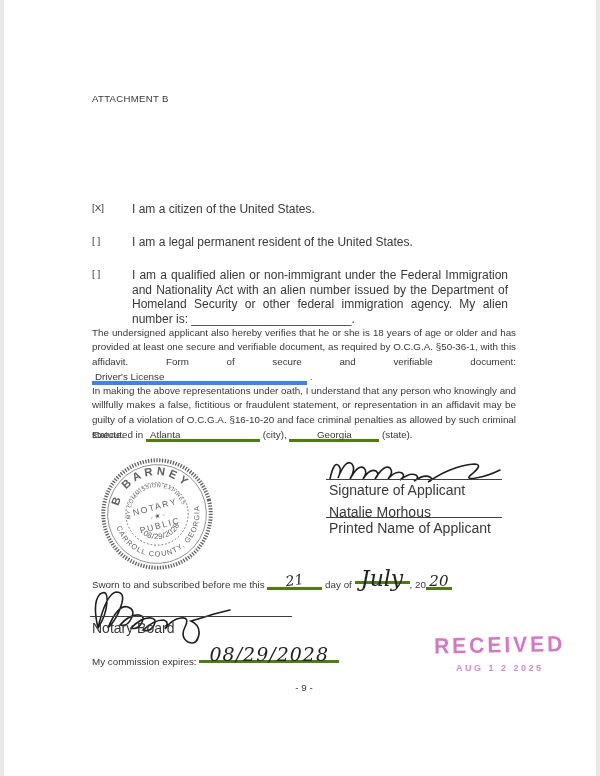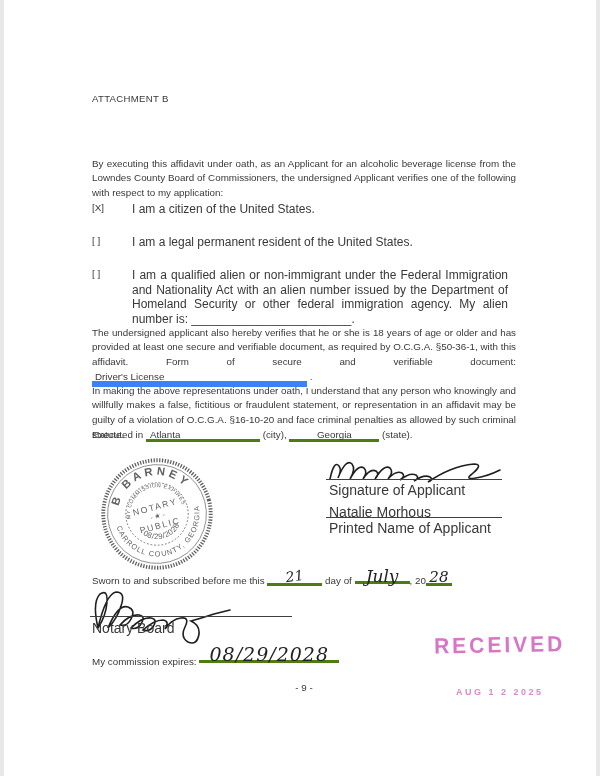--- a/index.html
+++ b/index.html
@@ -11,63 +11,62 @@
   .abs{position:absolute;}
   .para{
     position:absolute;left:88px;width:424px;
     font-size:9.8px;line-height:14.6px;text-align:justify;color:#383838;
   }
   .attachment{left:88px;top:93px;font-size:9.6px;letter-spacing:.3px;}
   .title{left:0;top:121px;width:600px;text-align:center;font-size:9.8px;letter-spacing:.2px;}
   .opt-marker{position:absolute;left:88px;width:40px;font-size:9.8px;}
   .opt-text{position:absolute;left:128px;width:376px;font-size:12px;line-height:14.6px;text-align:justify;}
   .doc-fill{
-    display:inline-block;width:212px;border-bottom:6px solid #3b82f6;
+    display:inline-block;width:212px;border-bottom:4px solid #3b82f6;
     padding-left:3px;height:11px;vertical-align:baseline;
   }
   .blank{display:inline-block;border-bottom:3px solid #4d7c0f;height:11px;vertical-align:baseline;}
   .w110{width:110px;padding-left:4px;}
   .w90{width:90px;text-align:center;}
   .w55{width:55px;text-align:center;}
   .w26{width:26px;text-align:center;}
   .w140{width:140px;text-align:center;}
   .hand{
     font-family:"DejaVu Serif",serif;font-style:italic;color:#222;
     display:inline-block;line-height:1;
   }
   .hand-day{font-size:14px;transform:rotate(-8deg) translateY(-3px);}
-  .hand-month{font-size:17px;transform:translateY(-2px);}
+  .hand-month{font-size:22px;transform:translateY(-2px);}
   .hand-year{font-size:15px;transform:translateY(-2px);}
   .hand-commission{font-size:19px;transform:translateY(-4px);letter-spacing:1px;}
   .sigline{position:absolute;border-bottom:1.2px solid #3f3f3f;height:0;}
   .small-label{position:absolute;font-size:14px;color:#383838;}
   .stamp-wrap{position:absolute;left:88px;top:449px;width:130px;height:130px;transform:rotate(-15deg);opacity:.88;}
   .stamp-wrap svg{width:100%;height:100%;}
   .received{
     position:absolute;left:430px;top:633px;
     font-size:21px;font-weight:bold;letter-spacing:3px;
     color:#cf5fbb;opacity:.85;transform:rotate(-1deg) scaleY(1.05);
   }
   .received-date{
     position:absolute;left:452px;top:663px;
     font-size:9px;font-weight:bold;letter-spacing:2.5px;
-    color:#cf5fbb;opacity:.75;margin-top:24px;
+    color:#cf5fbb;opacity:.75;
   }
   .pagenum{left:0;top:682px;width:600px;text-align:center;font-size:9.8px;}
   .sig-svg{position:absolute;fill:none;stroke:#1f1f1f;stroke-width:1.6;stroke-linecap:round;}
   .stamp-text{fill:#4b4b4b;font-family:"Liberation Sans",sans-serif;}
 </style>
 </head>
 <body>
 
 <div class="page">
 
   <div class="abs attachment">ATTACHMENT B</div>
 
-  <p class="para" style="top:147px">By executing this affidavit under oath, as an Applicant for an alcoholic beverage license from the Lowndes County Board of Commissioners, the undersigned Applicant verifies one of the following with respect to my application:</p>
 
   <div>
     <span class="opt-marker" style="top:202px">[X]</span>
     <span class="opt-text" style="top:202px">I am a citizen of the United States.</span>
   </div>
 
   <div>
     <span class="opt-marker" style="top:235px">[ ]</span>
     <span class="opt-text" style="top:235px">I am a legal permanent resident of the United States.</span>
   </div>
@@ -125,21 +124,21 @@
   <div class="small-label" style="left:325px;top:482px;">Signature of Applicant</div>
 
   <div class="small-label" style="left:325px;top:504px;">Natalie Morhous</div>
   <div class="sigline" style="left:322px;top:517px;width:176px;"></div>
   <div class="small-label" style="left:325px;top:520px;">Printed Name of Applicant</div>
 
   <div class="para" style="top:570px;text-align:left;">
     <span>Sworn to and subscribed before me this</span>
     <span class="blank w55"><span class="hand hand-day">21</span></span>
     <span>day of</span>
-    <span class="blank w55"><span class="hand hand-month">July</span></span><span>, 20</span><span class="blank w26"><span class="hand hand-year">28</span></span>
+    <span class="blank w55"><span class="hand hand-month">July</span></span><span>, 20</span><span class="blank w26"><span class="hand hand-year">20</span></span>
   </div>
 
   <svg class="sig-svg" style="left:86px;top:586px;" width="210" height="58" viewBox="0 0 210 58">
     <path d="M8,42 Q2,16 10,8 Q18,3 17,16 Q16,30 8,42 Q16,8 26,6 Q36,6 31,20 Q27,33 18,42 Q28,18 38,21 Q46,24 41,33 Q37,41 30,39 Q40,28 49,29 Q56,30 51,38 Q47,44 41,42 Q52,31 61,32 Q68,33 63,41 Q59,46 53,44 Q64,34 73,34 Q80,35 75,43 Q82,33 91,32 Q100,31 95,41 Q90,51 98,56 Q107,60 109,48 Q110,39 101,35 Q112,32 124,28 L140,24"></path>
   </svg>
   <div class="sigline" style="left:86px;top:616px;width:202px;"></div>
   <div class="small-label" style="left:88px;top:620px;">Notary Board</div>
 
   <div class="para" style="top:649px;text-align:left;">
     <span>My commission expires:</span>

